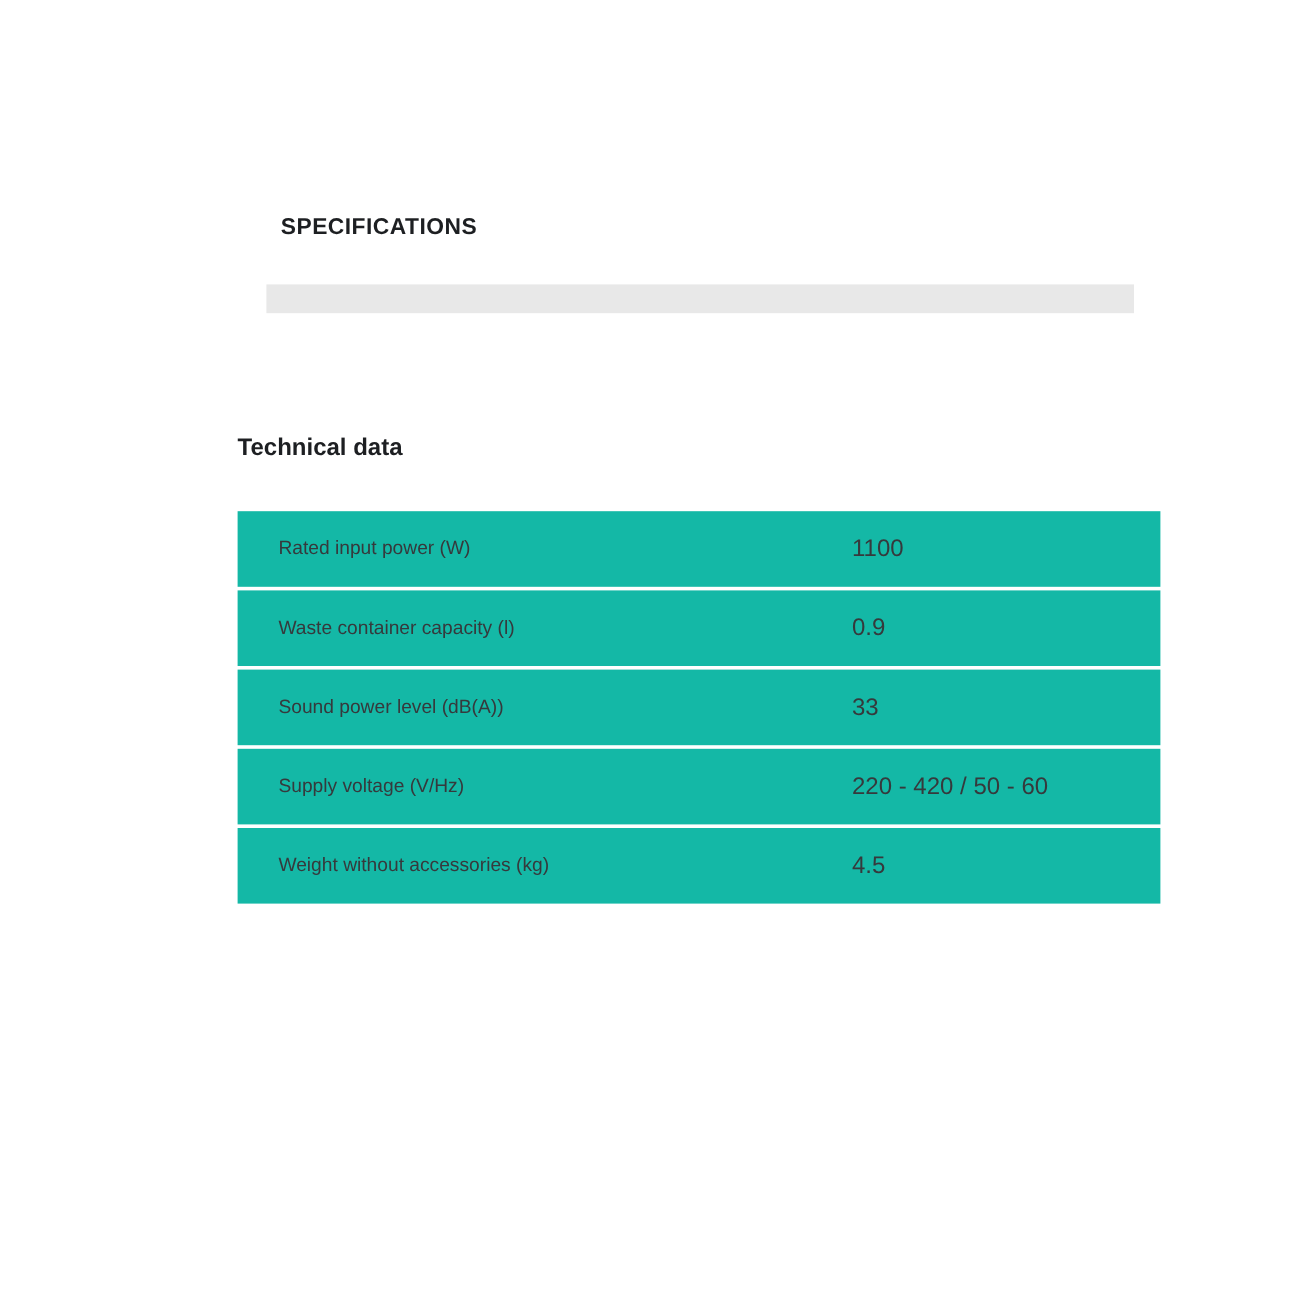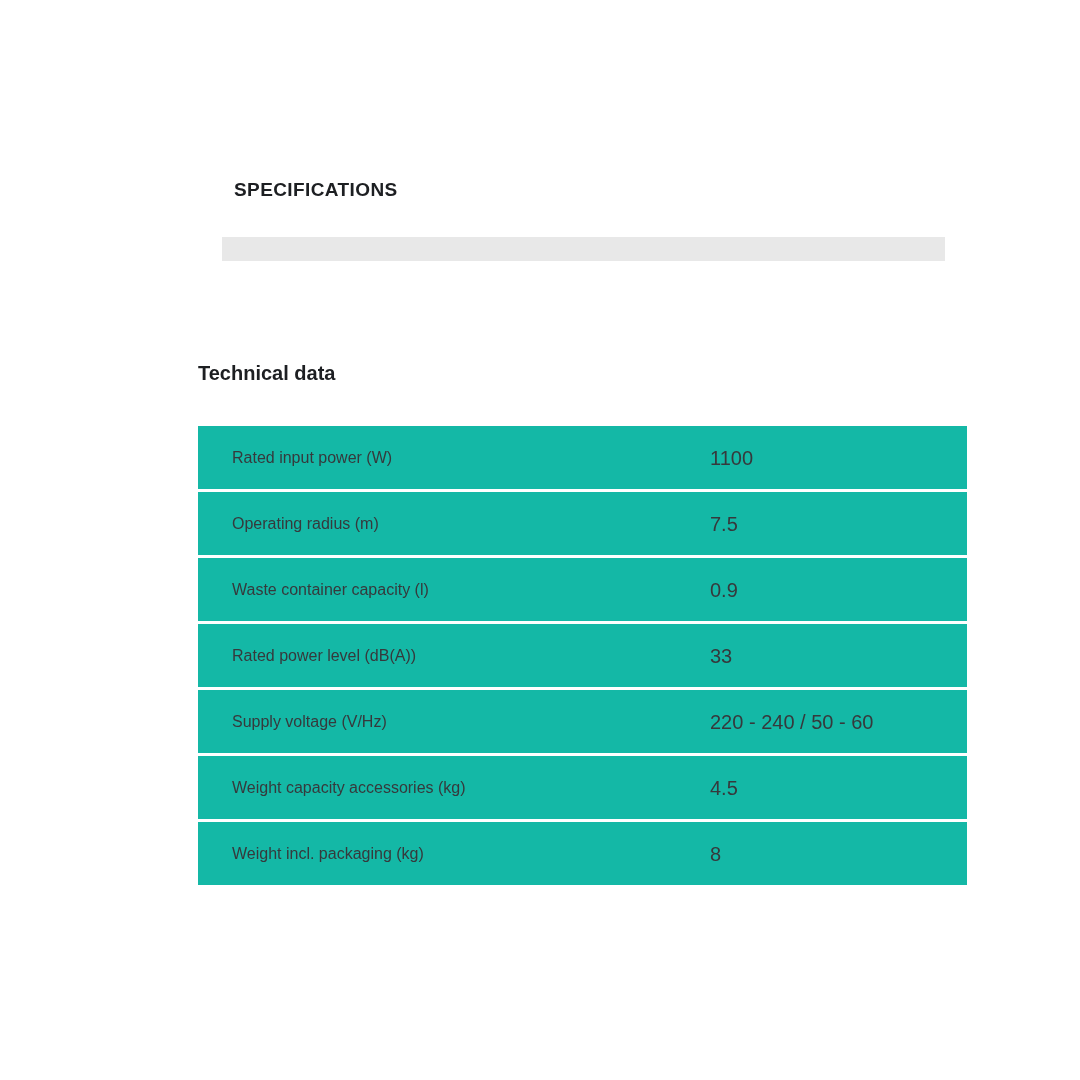--- a/index.html
+++ b/index.html
@@ -94,39 +94,31 @@
   </div>
 
   <div class="tech-section">
     <div class="section-heading">Technical data</div>
     <div class="spec-table">
         <div class="row">
           <div class="label">Rated input power (W)</div>
           <div class="value">1100</div>
         </div>
         <div class="row">
-          <div class="label">Operating radius (m)</div>
-          <div class="value">7.5</div>
-        </div>
-        <div class="row">
           <div class="label">Waste container capacity (l)</div>
           <div class="value">0.9</div>
         </div>
         <div class="row">
-          <div class="label">Rated power level (dB(A))</div>
+          <div class="label">Sound power level (dB(A))</div>
           <div class="value">33</div>
         </div>
         <div class="row">
           <div class="label">Supply voltage (V/Hz)</div>
-          <div class="value">220 - 240 / 50 - 60</div>
+          <div class="value">220 - 420 / 50 - 60</div>
         </div>
         <div class="row">
-          <div class="label">Weight capacity accessories (kg)</div>
+          <div class="label">Weight without accessories (kg)</div>
           <div class="value">4.5</div>
-        </div>
-        <div class="row">
-          <div class="label">Weight incl. packaging (kg)</div>
-          <div class="value">8</div>
         </div>
       </div>
   </div>
 
 </div>
 
 </body></html>

